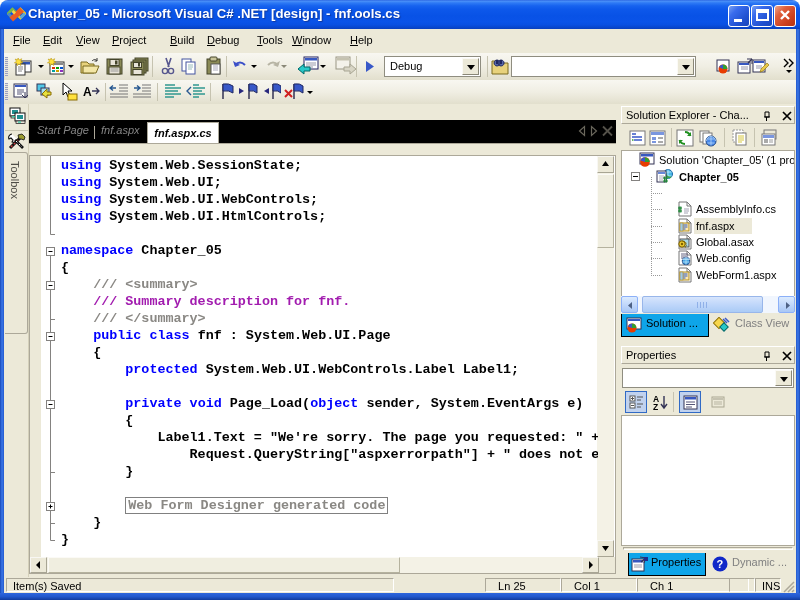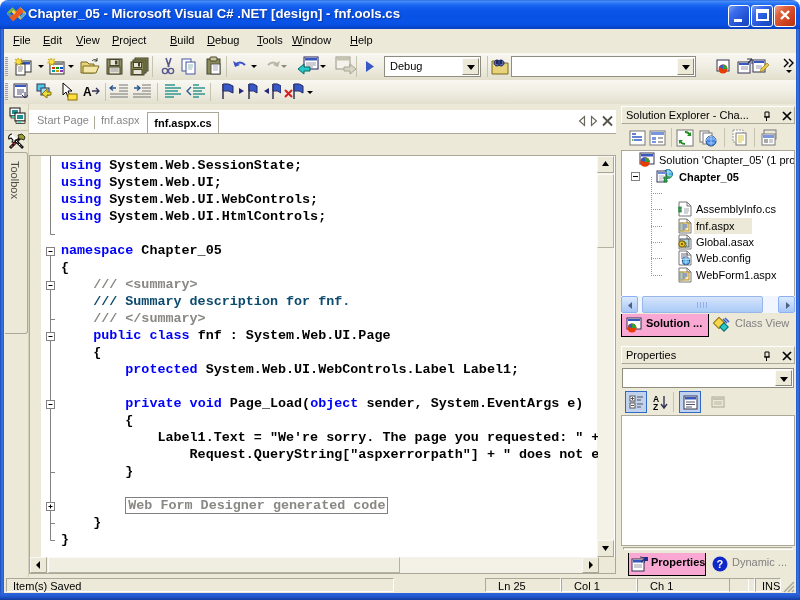--- a/index.html
+++ b/index.html
@@ -43,48 +43,48 @@
 
 #status { left:4px; top:577px; width:792px; height:16px; background:#ece9d8; font-size:11px; }
 .scell { position:absolute; top:1px; height:14px; border:1px solid; border-color:#aca899 #fff #fff #aca899; padding:1px 6px; }
 
 
 #lstrip { left:4px; top:104px; width:25px; height:473px; background:#ece9d8; border-right:1px solid #d4d0ba; }
 #tbxtab { position:absolute; left:1px; top:48px; width:23px; height:182px; border:1px solid #aca899; border-left:none; border-radius:0 3px 3px 0; background:#ece9d8; }
 #tbxtab .vt { position:absolute; left:4px; top:8px; writing-mode:vertical-rl; font-size:11px; color:#4e4d47; }
 
 
-#tabbar { left:29px; top:110px; width:587px; height:24px; background:#ffffff; }
+#tabbar { left:29px; top:120px; width:587px; height:24px; background:#000000;font-style:italic; }
 #tabbar .itab { position:absolute; top:4px; color:#868686; font-size:11px; }
 #atab { position:absolute; left:118px; top:2px; width:72px; height:22px; background:#fff;
   border:1px solid #aca899; border-bottom:none; font-weight:bold; text-align:center; padding-top:4px; font-size:11px; }
 .tabsep { position:absolute; top:6px; width:1px; height:13px; background:#aca899; }
 #combos { left:29px; top:130px; width:587px; height:25px; background:#ece9d8; }
 .combo { position:absolute; top:2px; height:21px; background:#fff; border:1px solid #8f8d80; font-size:11px; }
 .combo .cbtxt { position:absolute; left:20px; top:3px; white-space:nowrap; overflow:hidden; }
 .cbbtn { position:absolute; right:1px; top:1px; width:17px; height:17px;
   background:#ece9d8; border:1px solid; border-color:#fbfaf6 #8a8777 #8a8777 #fbfaf6; }
 .cbbtn:after { content:""; position:absolute; left:4px; top:6px; width:0; height:0;
   border-left:4px solid transparent; border-right:4px solid transparent; border-top:5px solid #000; }
 
 #edbox { left:29px; top:155px; width:587px; height:419px; background:#fff; border:1px solid #aca899; border-top:1px solid #aca899; }
 #selmargin { position:absolute; left:0; top:0; width:11px; height:417px; background:#ece9d8; }
 #codepre { position:absolute; left:31px; top:1px; font-family:"Liberation Mono", monospace;
   font-size:13.4px; line-height:17px; font-weight:bold; letter-spacing:0; white-space:pre; color:#000; width:537px; overflow:hidden; }
 .kw { color:#0000ff; }
-.cm { color:#0c4a6e; }
+.cm { color:#a21caf; }
 .gy { color:#8a8884; }
 #outline { position:absolute; left:11px; top:0; width:20px; height:417px; }
 
 
 #rpanel { left:620px; top:104px; width:176px; height:473px; background:#ece9d8; }
 .ptitle { position:absolute; left:1px; width:174px; height:18px; background:#ece9d8;
   border:1px solid #fff; border-right-color:#aca899; border-bottom-color:#aca899; padding:2px 4px; font-size:11px; }
 .ptab { position:absolute; font-size:11px; color:#808080; padding-top:3px; }
-.ptab.on { background:#f9a8d4; border:1px solid #000; border-top:none; color:#000; font-weight:bold; }
+.ptab.on { background:#0ea5e9; border:1px solid #000; border-top:none; color:#000; font-weight:normal; }
 .trow { position:absolute; left:8px; width:172px; height:16px; font-size:11px; }
 .expbox { position:absolute; width:9px; height:9px; border:1px solid #848280; background:#fff; }
 .minus { position:absolute; left:1px; top:3px; width:5px; height:1px; background:#000; }
 .plusv { position:absolute; left:3px; top:1px; width:1px; height:5px; background:#000; }
 .lbtn { position:absolute; top:0; width:17px; height:17px; border:1px solid #8cb0f8; border-radius:2px;
   background:linear-gradient(180deg,#dcebfe,#c2d8fb 50%,#a8c7f5); }
 .lbtn svg { position:absolute; left:1px; top:1px; }
 .lthumb { position:absolute; top:0; height:17px; border:1px solid #98b6ea; border-radius:2px;
   background:linear-gradient(180deg,#d7e5fc,#c0d7fa 50%,#aacbf6); }
 .lthumb:after { content:""; position:absolute; left:50%; margin-left:-6px; top:5px; width:12px; height:6px;

